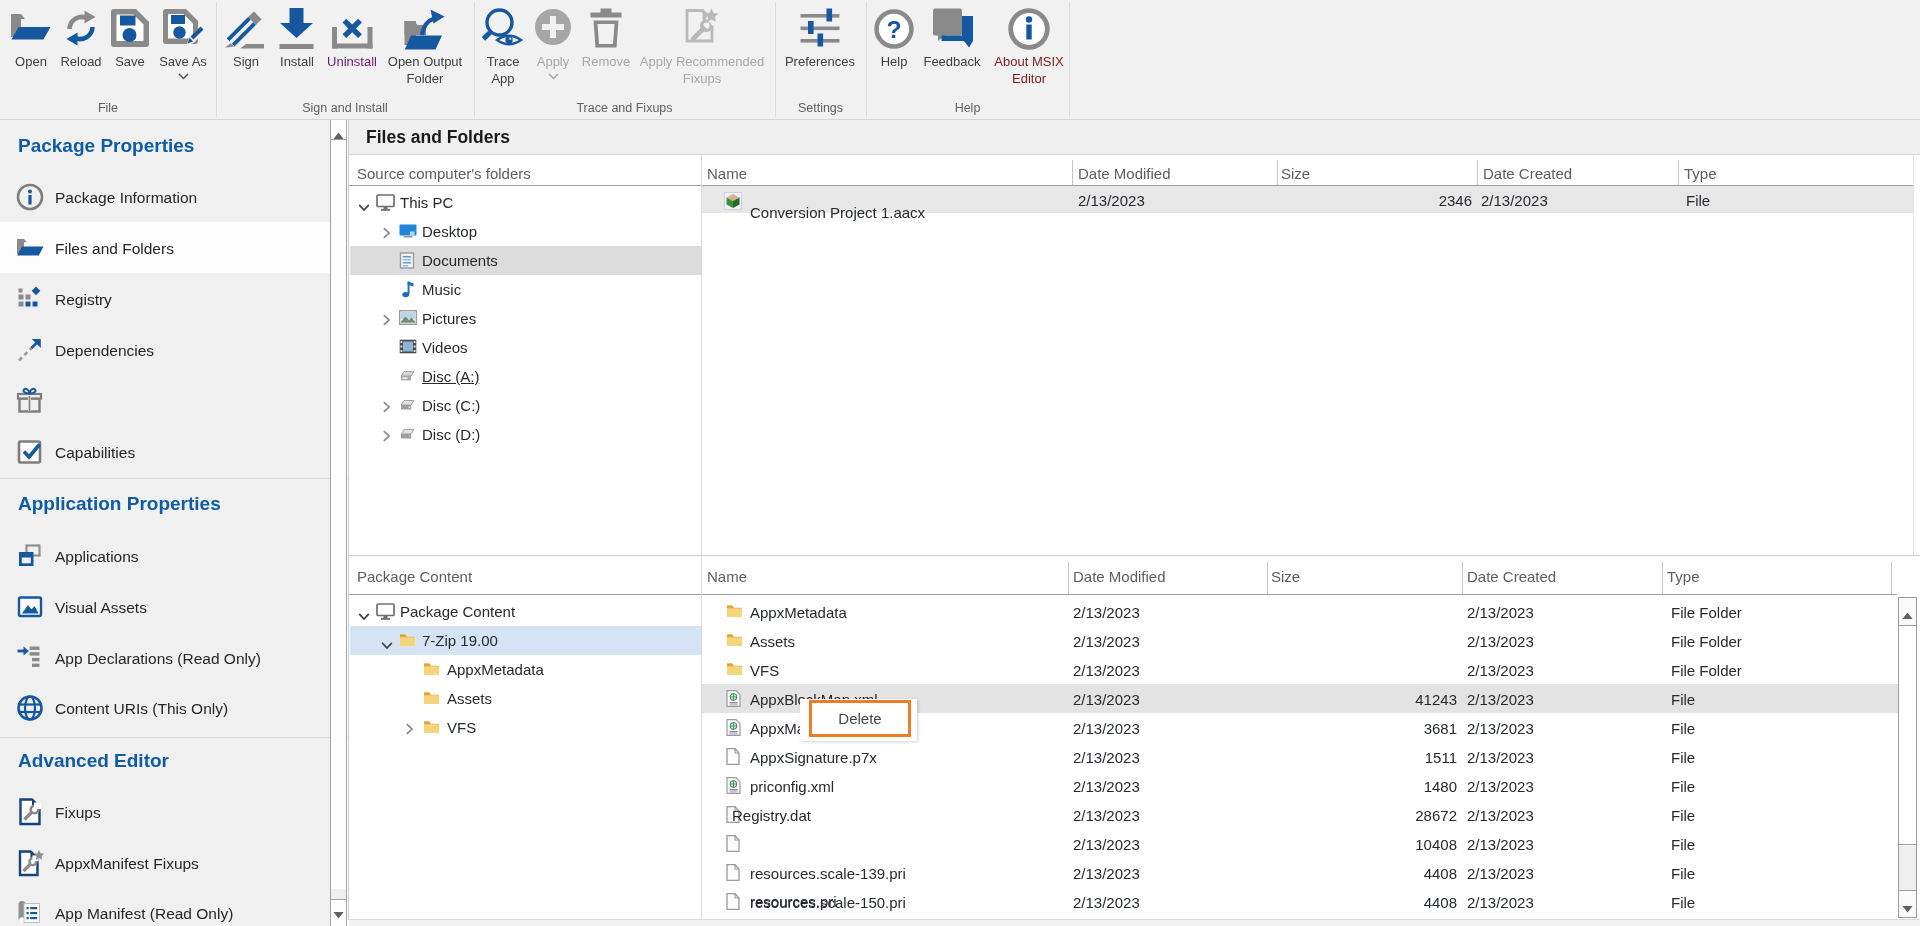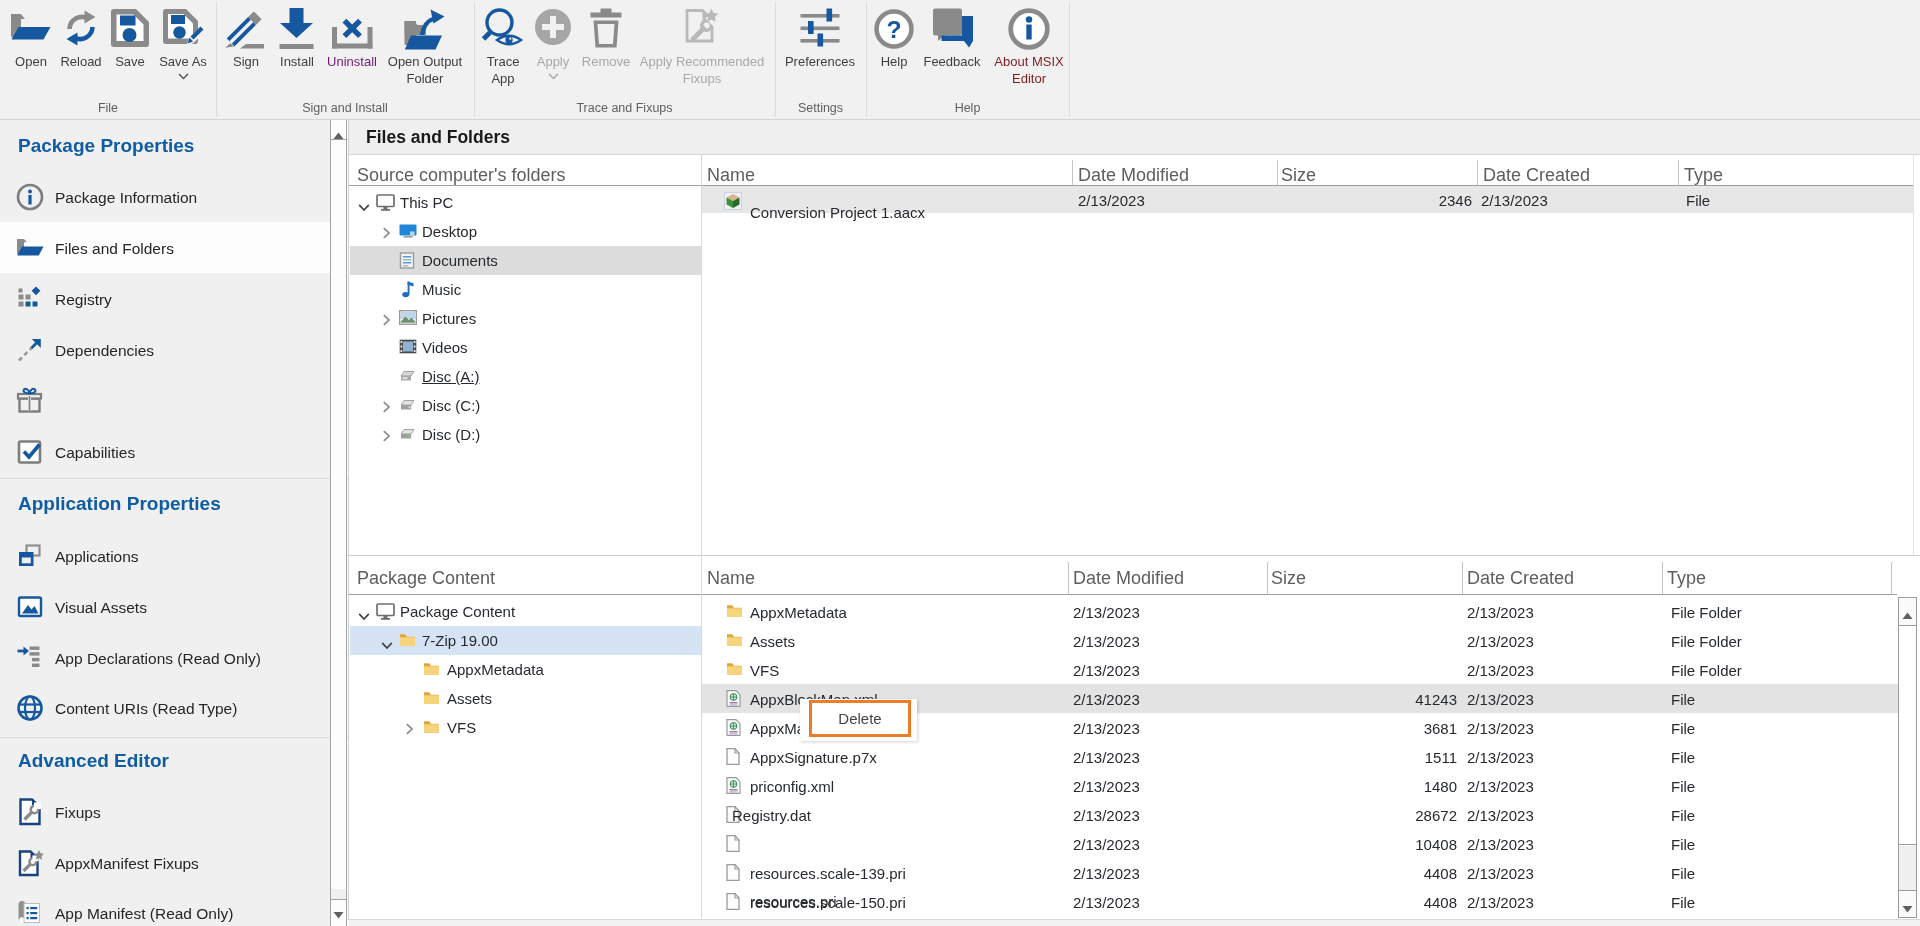--- a/index.html
+++ b/index.html
@@ -6,21 +6,21 @@
 .rbtn{position:absolute;top:0;height:119px;text-align:center;font-size:13px;color:#3f3f3f;}
 .rbtn .ic{position:absolute;top:8px;left:0;right:0;display:flex;justify-content:center;}
 .rbtn .lb{position:absolute;top:53px;left:0;right:0;line-height:17px;white-space:nowrap;}
 .glabel{position:absolute;top:101px;font-size:12.5px;color:#5f5f5f;text-align:center;}
 .gsep{position:absolute;top:2px;height:115px;width:1px;background:#dcdcdc;}
 .sbitem{position:absolute;left:0;width:330px;height:51px;font-size:15.5px;color:#262626;}
 .sbitem .ic{position:absolute;left:16px;top:11px;}
 .sbitem .tx{position:absolute;left:55px;top:0;line-height:51px;white-space:nowrap;}
 .sbhead{position:absolute;left:18px;font-size:19px;font-weight:bold;color:#0f5ca4;white-space:nowrap;}
 .trow{position:absolute;font-size:15px;color:#262a2e;white-space:nowrap;}
-.hdrtxt{position:absolute;font-size:18px;color:#5e5e5e;white-space:nowrap;}
+.hdrtxt{position:absolute;font-size:15px;color:#5e5e5e;white-space:nowrap;}
 .cell{position:absolute;font-size:15px;color:#262a2e;white-space:nowrap;}
 .vline{position:absolute;width:1px;}
 .hline{position:absolute;height:1px;}
 </style></head><body>
 
 <div class="a" style="left:0;top:0;width:1920px;height:120px;background:#f1f1f1;border-bottom:1px solid #d6d4d2;"></div>
 <div class="gsep" style="left:216px;"></div>
 <div class="gsep" style="left:474px;"></div>
 <div class="gsep" style="left:775px;"></div>
 <div class="gsep" style="left:866px;"></div>
@@ -307,21 +307,21 @@
       </svg></div>
     <div class="tx">App Declarations (Read Only)</div>
   </div>
 <div class="sbitem" style="top:683px;">
     <div class="ic"><svg width="28" height="28" viewBox="0 0 28 28" style="">
 <circle cx="14" cy="14" r="11.5" stroke="#1558a0" stroke-width="2.6" fill="none"></circle>
 <ellipse cx="14" cy="14" rx="5" ry="11.5" stroke="#1558a0" stroke-width="2.2" fill="none"></ellipse>
 <line x1="3" y1="10.5" x2="25" y2="10.5" stroke="#1558a0" stroke-width="2.2"></line>
 <line x1="3" y1="18" x2="25" y2="18" stroke="#1558a0" stroke-width="2.2"></line>
       </svg></div>
-    <div class="tx">Content URIs (Read Type)</div>
+    <div class="tx">Content URIs (This Only)</div>
   </div>
 <div class="sbitem" style="top:787px;">
     <div class="ic"><svg width="28" height="28" viewBox="0 0 28 28" style="">
 <path d="M4.5 1.5 h11.5 l7.5 7.5 V26 H4.5 z" fill="#fdfdfd" stroke="#15437c" stroke-width="2.4"></path>
 <polygon points="16,1.5 16,9 23.5,9" fill="#15437c"></polygon>
 <line x1="8.5" y1="21.5" x2="16.5" y2="13.5" stroke="#8a8a8a" stroke-width="3.4"></line>
 <circle cx="18.5" cy="11.5" r="3.8" stroke="#8a8a8a" stroke-width="2.6" fill="none"></circle>
 <polygon points="18,4.5 25,4.5 25,11 18,11" fill="#fdfdfd"></polygon>
       </svg></div>
     <div class="tx">Fixups</div>

